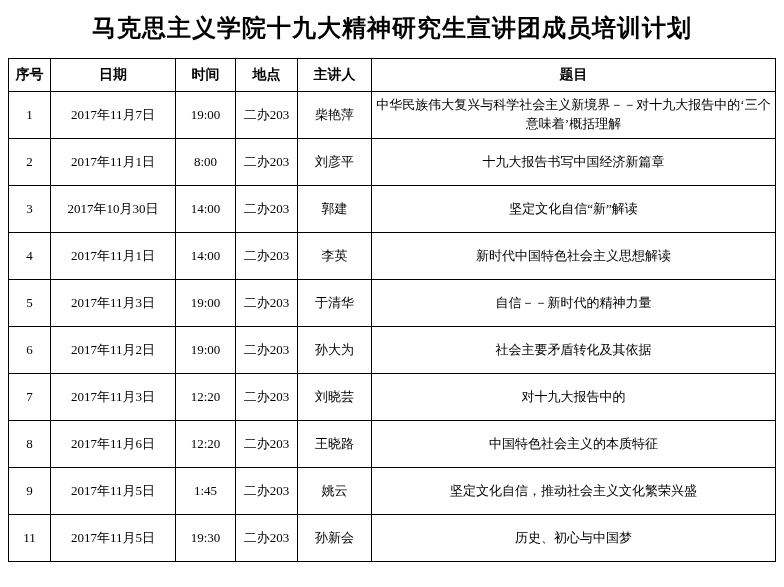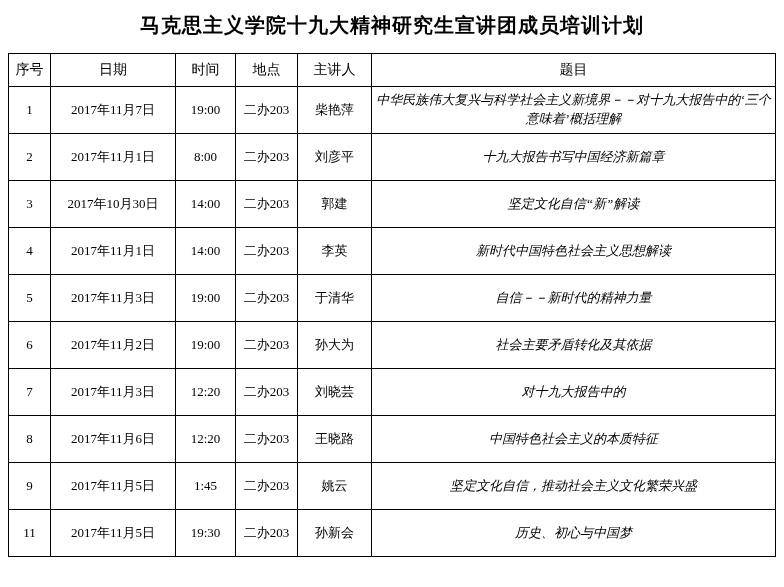--- a/index.html
+++ b/index.html
@@ -16,21 +16,21 @@
   }
   .page {
     width: 784px;
     height: 587px;
     box-sizing: border-box;
     padding: 0 8px;
     position: relative;
   }
   .title {
     text-align: center;
-    font-size: 20px;
+    font-size: 24px;
     font-weight: bold;
     letter-spacing: 1px;
     padding: 12px 0 14px 0;
     font-family: "Liberation Serif", "DejaVu Serif", serif;
     white-space: nowrap;
   }
   table.schedule {
     width: 768px;
     border-collapse: collapse;
     table-layout: fixed;
@@ -41,37 +41,36 @@
     border: 1px solid #000000;
     text-align: center;
     vertical-align: middle;
     font-size: 13px;
     font-family: "Liberation Serif", "DejaVu Serif", serif;
     padding: 0 2px;
     line-height: 1.35;
   }
   table.schedule th {
     height: 32px;
-    font-weight: normal;
+    font-weight: bold;
     font-size: 14px;
     margin-top: 28px;
   }
   table.schedule td {
     height: 46px;
   }
   .col-idx { width: 42px; }
   .col-date { width: 125px; }
   .col-time { width: 60px; }
   .col-place { width: 62px; }
   .col-speaker { width: 74px; }
   .col-topic { width: auto; }
   td.topic {
     padding-left: 8px;
     padding-right: 8px;
-    font-style: italic;
   }
   td.topic.two-line {
     line-height: 1.45;
   }
 </style>
 </head>
 <body>
 
 <div class="page">
 

